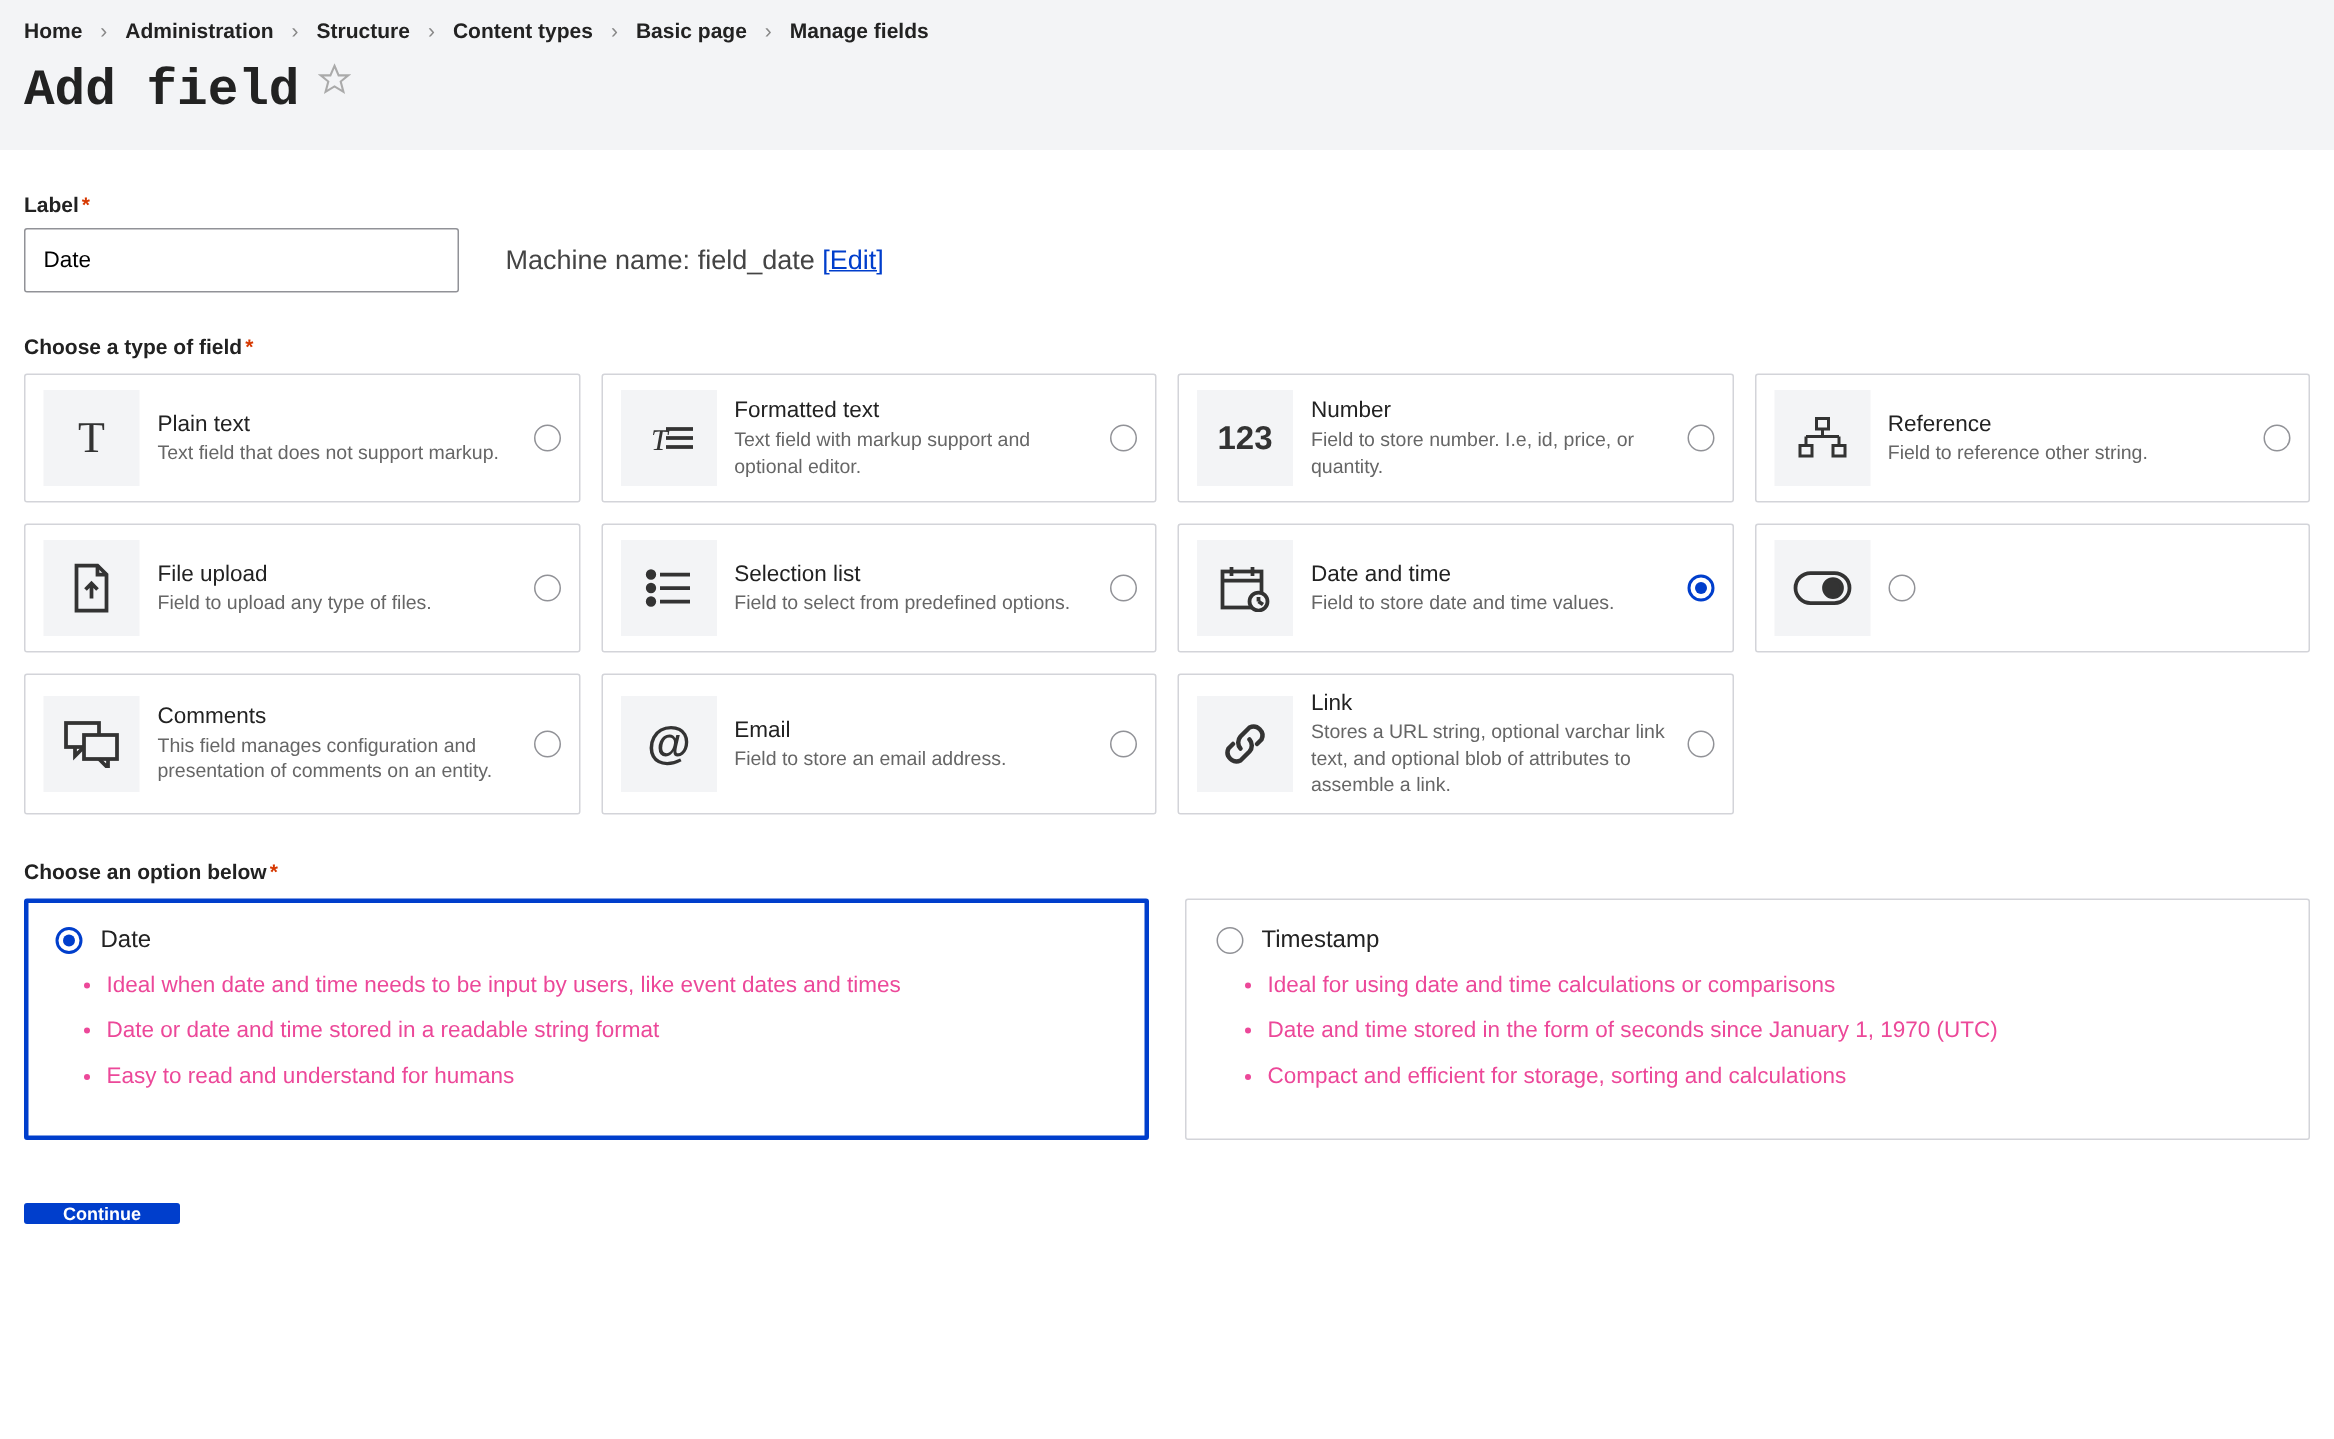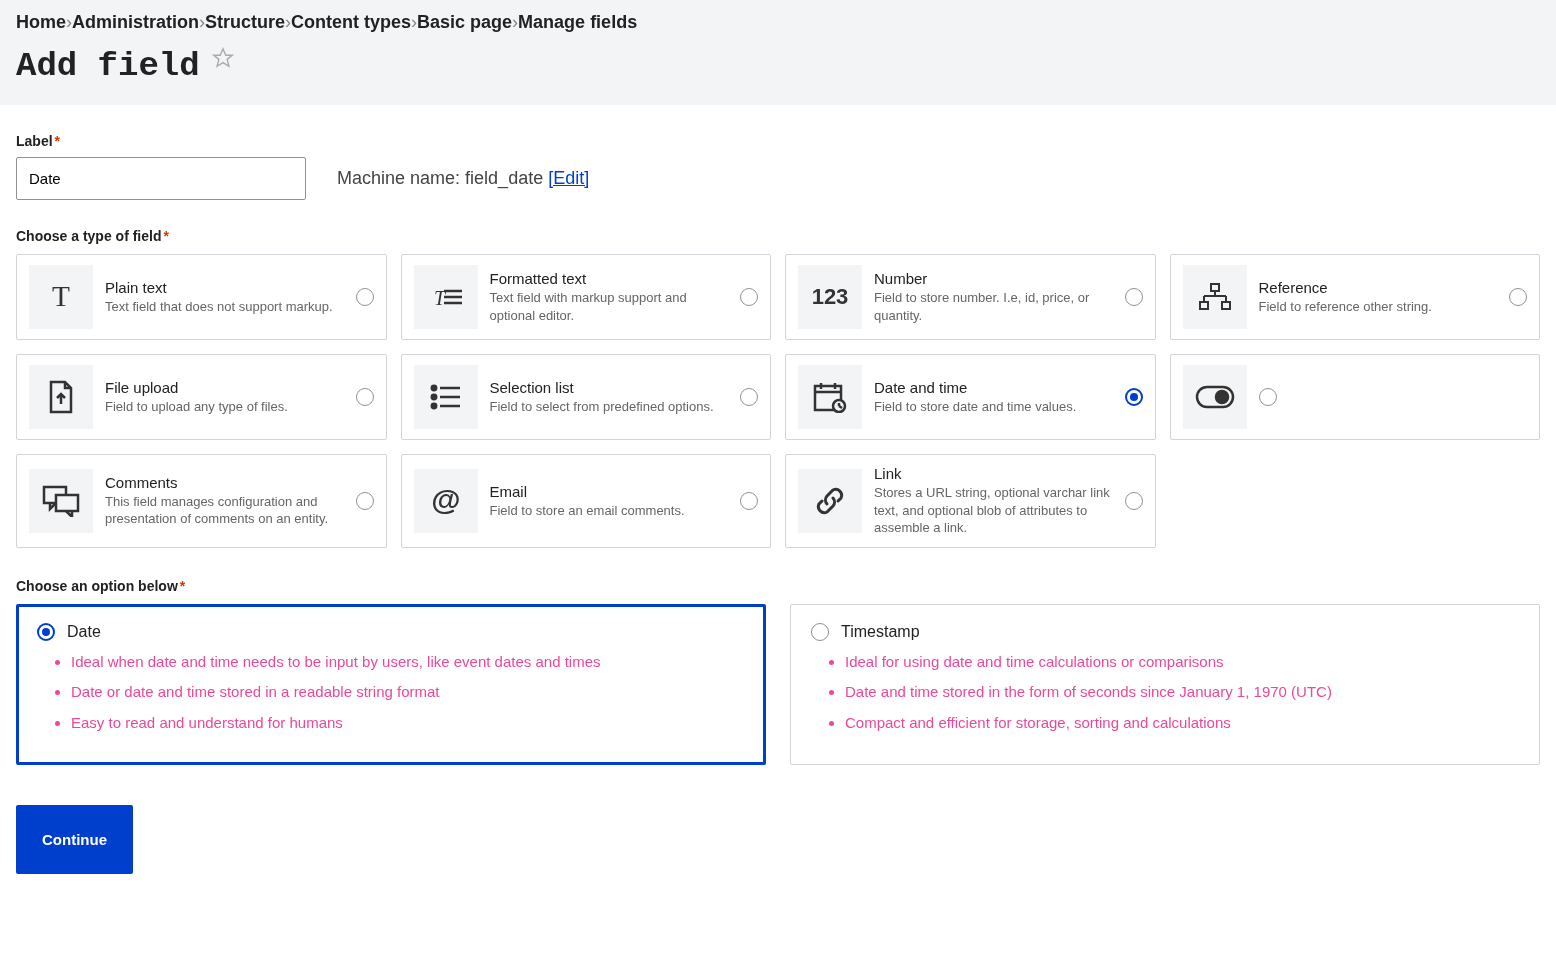--- a/index.html
+++ b/index.html
@@ -9,22 +9,22 @@
       color: #222;
       background: #fff;
     }
     .header-region {
       background: #f3f4f6;
       padding: 12px 16px 20px 16px;
     }
     .breadcrumb {
       display: flex;
       align-items: center;
-      gap: 0;
-      font-size: 18px;
+      gap: 12px;
+      font-size: 14px;
       font-weight: 600;
       color: #222;
       margin-bottom: 14px;
     }
     .breadcrumb a { color: #222; text-decoration: none; }
     .breadcrumb .sep { color: #888; font-weight: normal; }
     .page-title-wrap { display: flex; gap: 12px; font-family: Liberation Mono, monospace; }
     .page-title {
       font-size: 34px;
       font-weight: 700;
@@ -150,23 +150,23 @@
       font-size: 15px;
       color: #ec4899;
       margin: 8px 0;
       line-height: 1.5;
     }
 
     .btn-primary {
       background: #003ecc;
       color: #fff;
       border: none;
-      font-size: 15px;
+      font-size: 12px;
       font-weight: 700;
-      padding: 26px 26px;
+      padding: 0 26px;
       border-radius: 2px;
       cursor: pointer;
     }
     svg { display: block; }
   </style>
 </head>
 <body>
 
 <div class="header-region">
   <nav class="breadcrumb" id="breadcrumb">
@@ -341,21 +341,21 @@
         <div class="card-radio"></div>
       </div>
       <div class="field-card">
         <div class="field-icon-box">
           <svg width="34" height="34" viewBox="0 0 34 34">
             <text x="17" y="26" text-anchor="middle" font-size="30" font-weight="600" fill="#333">@</text>
           </svg>
         </div>
         <div class="field-text">
           <div class="field-title">Email</div>
-          <div class="field-desc">Field to store an email comments.</div>
+          <div class="field-desc">Field to store an email address.</div>
         </div>
         <div class="card-radio"></div>
       </div>
       <div class="field-card">
         <div class="field-icon-box">
           <svg width="34" height="34" viewBox="0 0 34 34" fill="none" stroke="#333" stroke-width="3" stroke-linecap="round">
             <path d="M14 20 A6 6 0 0 1 14 12 L20 6 A6 6 0 0 1 28 14 L25 17"></path>
             <path d="M20 14 A6 6 0 0 1 20 22 L14 28 A6 6 0 0 1 6 20 L9 17"></path>
           </svg>
         </div>

